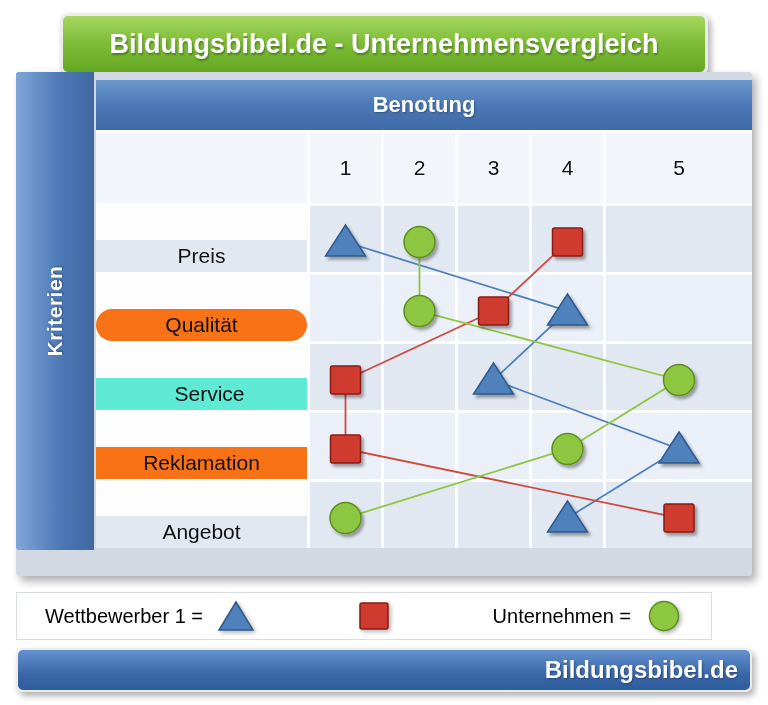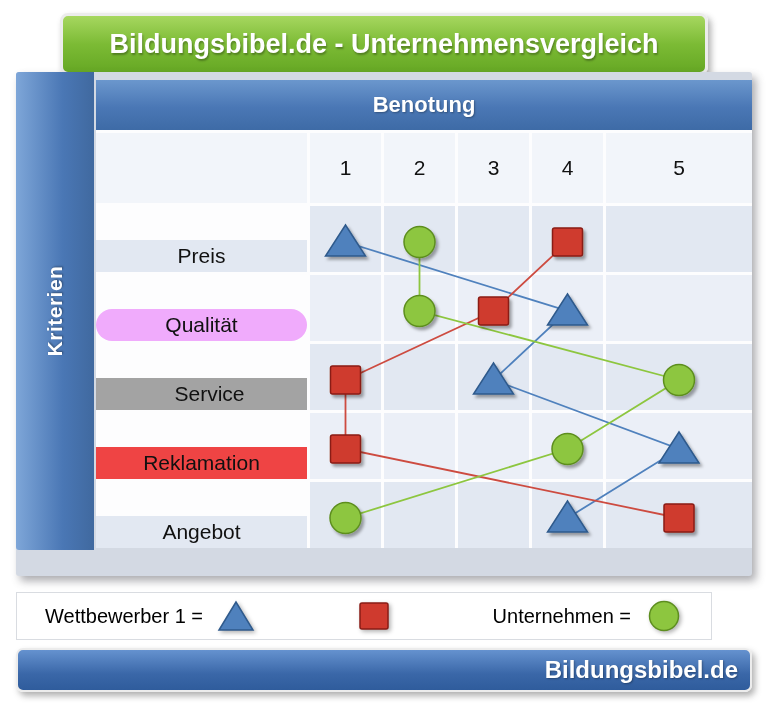--- a/index.html
+++ b/index.html
@@ -78,33 +78,33 @@
       <div class="num-cell">2</div>
       <div class="num-cell">3</div>
       <div class="num-cell">4</div>
       <div class="num-cell">5</div>
       <div class="row-label" style="background: rgb(226, 232, 242);">Preis</div>
       <div class="rating-cell" style="background: rgb(226, 232, 242);"></div>
       <div class="rating-cell" style="background: rgb(226, 232, 242);"></div>
       <div class="rating-cell" style="background: rgb(226, 232, 242);"></div>
       <div class="rating-cell" style="background: rgb(226, 232, 242);"></div>
       <div class="rating-cell" style="background: rgb(226, 232, 242);"></div>
-      <div class="row-label" style="background: #f0abfc; border-radius: 29px;">Qualität</div>
+      <div class="row-label" style="background: #f97316; border-radius: 29px;">Qualität</div>
       <div class="rating-cell" style="background: rgb(235, 239, 247);"></div>
       <div class="rating-cell" style="background: rgb(235, 239, 247);"></div>
       <div class="rating-cell" style="background: rgb(235, 239, 247);"></div>
       <div class="rating-cell" style="background: rgb(235, 239, 247);"></div>
       <div class="rating-cell" style="background: rgb(235, 239, 247);"></div>
-      <div class="row-label" style="background: #a3a3a3; padding-left: 16px;">Service</div>
+      <div class="row-label" style="background: #5eead4; padding-left: 16px;">Service</div>
       <div class="rating-cell" style="background: rgb(226, 232, 242);"></div>
       <div class="rating-cell" style="background: rgb(226, 232, 242);"></div>
       <div class="rating-cell" style="background: rgb(226, 232, 242);"></div>
       <div class="rating-cell" style="background: rgb(226, 232, 242);"></div>
       <div class="rating-cell" style="background: rgb(226, 232, 242);"></div>
-      <div class="row-label" style="background: #ef4444;">Reklamation</div>
+      <div class="row-label" style="background: #f97316;">Reklamation</div>
       <div class="rating-cell" style="background: rgb(235, 239, 247);"></div>
       <div class="rating-cell" style="background: rgb(235, 239, 247);"></div>
       <div class="rating-cell" style="background: rgb(235, 239, 247);"></div>
       <div class="rating-cell" style="background: rgb(235, 239, 247);"></div>
       <div class="rating-cell" style="background: rgb(235, 239, 247);"></div>
       <div class="row-label" style="background: rgb(226, 232, 242);">Angebot</div>
       <div class="rating-cell" style="background: rgb(226, 232, 242);"></div>
       <div class="rating-cell" style="background: rgb(226, 232, 242);"></div>
       <div class="rating-cell" style="background: rgb(226, 232, 242);"></div>
       <div class="rating-cell" style="background: rgb(226, 232, 242);"></div>

